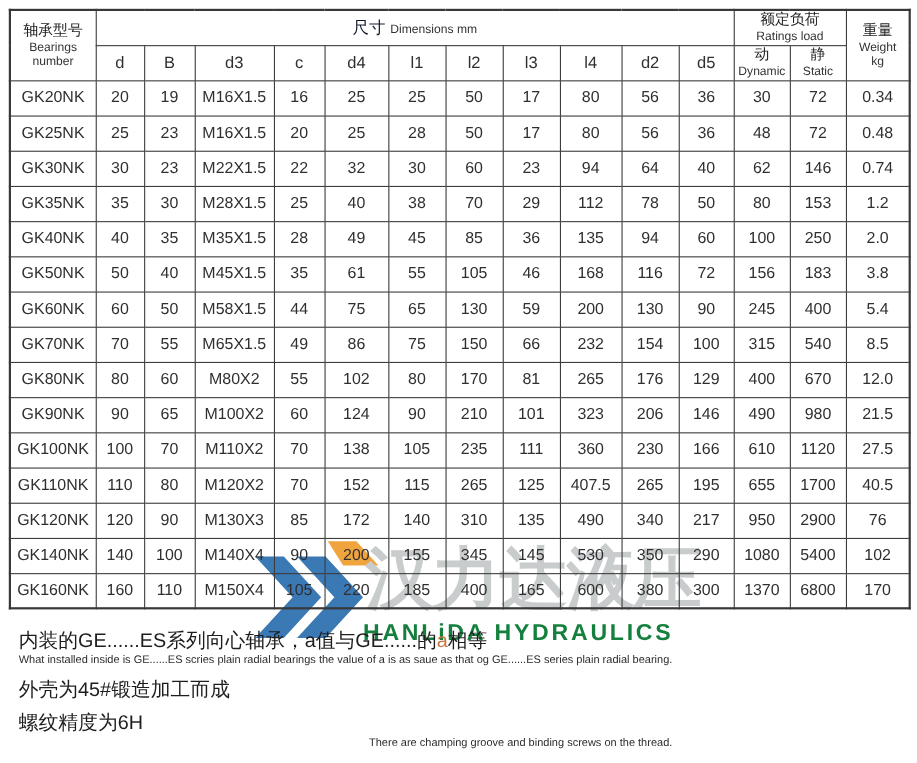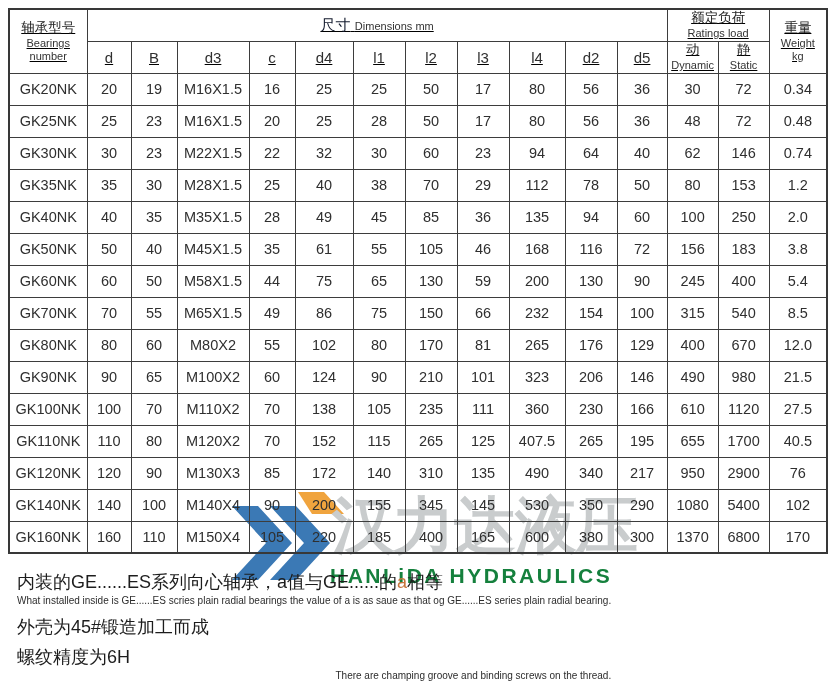--- a/index.html
+++ b/index.html
@@ -14,21 +14,21 @@
     border-collapse:collapse; table-layout:fixed;
     z-index:2; background:transparent;
   }
   table.spec th, table.spec td {
     border:1px solid #3d3d3d; padding:0 1px;
     text-align:center; vertical-align:middle;
     color:#2f2f2f; background:transparent;
     overflow:hidden; white-space:nowrap;
   }
   table.spec { border:2px solid #383838; }
-  thead tr { height:32px;text-decoration:underline; }
+  thead tr { height:32px; }
   tbody tr { height:32px;margin-left:26px; }
   tbody td { font-size:14.5px; }
   th { font-weight:400; }
   .zh  { font-size:13.5px; line-height:1.25; color:#222; }
   .en  { font-size:11px;  line-height:1.15; color:#333; }
   .zh-lg { font-size:15px; color:#0f172a; }
   .dimcol { font-size:15px; }
   
   .watermark { position:absolute; left:232px; top:488px; width:420px; height:108px; z-index:1; }
   .wm-logo { position:absolute; left:0; top:2px; }

